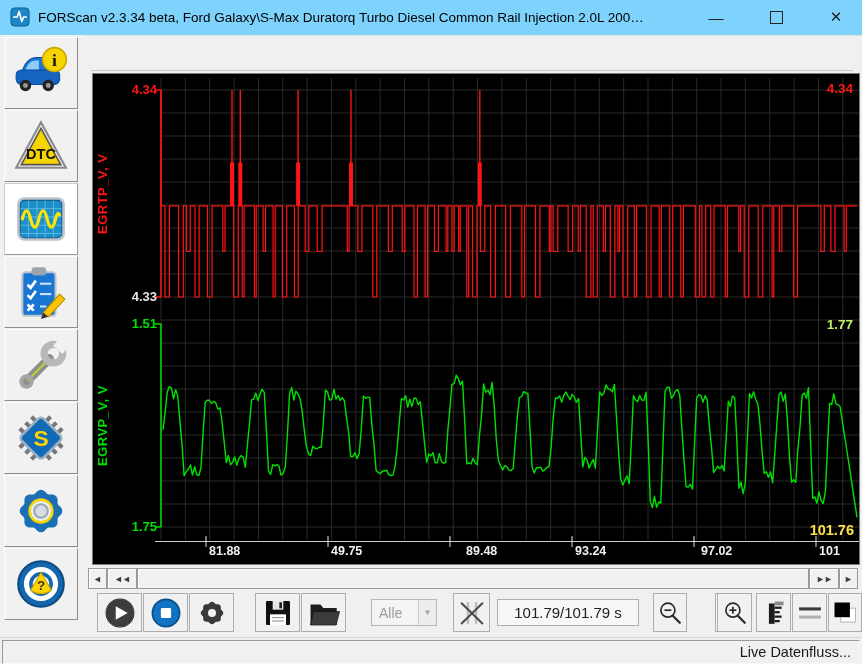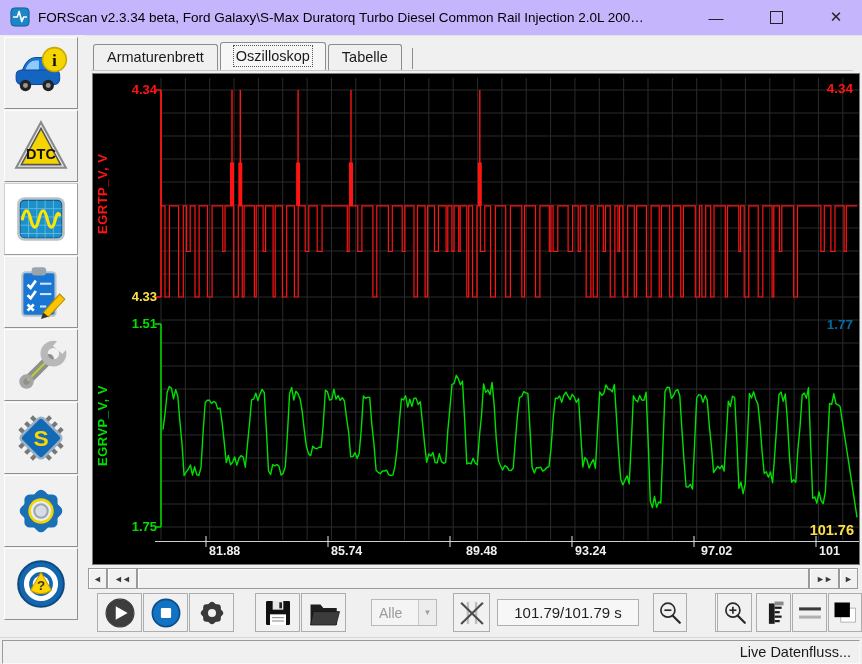--- a/index.html
+++ b/index.html
@@ -1,19 +1,19 @@
 <!DOCTYPE html>
 <html><head>
 <meta charset="utf-8">
 <style>
   html,body{margin:0;padding:0;}
   body{width:862px;height:664px;overflow:hidden;background:#f0f0f0;
        font-family:"Liberation Sans",sans-serif;position:relative;color:#1a1a1a;}
   
-  .titlebar{position:absolute;left:0;top:0;width:862px;height:35px;background:#c4b5fd;
+  .titlebar{position:absolute;left:0;top:0;width:862px;height:35px;background:#7dd3fc;
             border-bottom:1px solid #e3e3e3;}
   .appicon{position:absolute;left:10px;top:7px;width:20px;height:20px;}
   .title{position:absolute;left:38px;top:0;height:35px;line-height:35px;font-size:13.5px;color:#000;white-space:nowrap;}
   .wctl{position:absolute;top:0;width:46px;height:34px;display:flex;align-items:center;justify-content:center;
         font-size:15px;color:#222;cursor:default;}
   .wctl.min{left:693px;}
   .wctl.max{left:753px;}
   .wctl.close{left:813px;}
   .maxbox{width:11px;height:11px;border:1.4px solid #222;}
   .winedge{position:absolute;left:0;top:35px;width:2px;height:629px;background:#4a4a4a;}
@@ -192,26 +192,20 @@
       <circle cx="28" cy="28" r="22" fill="#1467ae" stroke="#0c4a80" stroke-width="2"></circle>
       <circle cx="28" cy="28" r="14" fill="none" stroke="#ffffff" stroke-width="5"></circle>
       <circle cx="28" cy="28" r="8" fill="#ffffff"></circle>
       <path d="M28 17 L38 34 Q28 41 18 34 Z" fill="#ffd400" stroke="#caa300"></path>
       <text x="28" y="34" text-anchor="middle" font-size="13" font-weight="bold" fill="#333">?</text>
     </svg>
   </div>
 </div>
 
 <div class="main">
-  <div class="tabbar">
-    <div class="tab"><span class="tin">Armaturenbrett</span></div>
-    <div class="tab active"><span class="tin">Oszilloskop</span></div>
-    <div class="tab"><span class="tin">Tabelle</span></div>
-    <div class="tab-end"></div>
-  </div>
   <div class="tabline"></div>
 
   <div class="chartwrap">
     <svg id="scope" width="766" height="490">
         <line x1="68" y1="4" x2="68" y2="466" stroke="#2b2b2b" stroke-width="1"></line>
         <line x1="92.35" y1="4" x2="92.35" y2="466" stroke="#2b2b2b" stroke-width="1"></line>
         <line x1="116.69999999999999" y1="4" x2="116.69999999999999" y2="466" stroke="#2b2b2b" stroke-width="1"></line>
         <line x1="141.04999999999998" y1="4" x2="141.04999999999998" y2="466" stroke="#2b2b2b" stroke-width="1"></line>
         <line x1="165.39999999999998" y1="4" x2="165.39999999999998" y2="466" stroke="#2b2b2b" stroke-width="1"></line>
         <line x1="189.74999999999997" y1="4" x2="189.74999999999997" y2="466" stroke="#2b2b2b" stroke-width="1"></line>
@@ -279,31 +273,31 @@
         <line x1="205.1" y1="131.92000000000002" x2="205.1" y2="16" stroke="#ff1414" stroke-width="1.4"></line>
         <line x1="205.1" y1="131.92000000000002" x2="205.1" y2="88.44999999999999" stroke="#ff1414" stroke-width="4"></line>
         <line x1="258.0" y1="131.92000000000002" x2="258.0" y2="16" stroke="#ff1414" stroke-width="1.4"></line>
         <line x1="258.0" y1="131.92000000000002" x2="258.0" y2="88.44999999999999" stroke="#ff1414" stroke-width="4"></line>
         <line x1="386.8" y1="131.92000000000002" x2="386.8" y2="16" stroke="#ff1414" stroke-width="1.4"></line>
         <line x1="386.8" y1="131.92000000000002" x2="386.8" y2="88.44999999999999" stroke="#ff1414" stroke-width="4"></line>
         <polyline points="70.0,355.7 72.1,339.0 74.2,318.3 76.3,312.5 78.4,314.1 80.5,324.8 82.7,315.7 84.8,322.2 86.9,347.5 89.0,369.9 91.1,401.6 93.2,397.9 95.3,395.3 97.4,391.0 99.5,401.0 101.6,392.8 103.8,400.8 105.9,401.3 108.0,393.6 110.1,358.2 112.2,328.8 114.3,326.3 116.4,326.1 118.5,329.5 120.6,327.4 122.7,328.7 124.8,335.1 127.0,333.9 129.1,348.5 131.2,367.8 133.3,388.6 135.4,381.5 137.5,390.7 139.6,388.2 141.7,382.9 143.8,391.2 145.9,384.5 148.0,381.7 150.2,383.2 152.3,393.2 154.4,371.2 156.5,349.5 158.6,325.8 160.7,325.0 162.8,319.2 164.9,326.5 167.0,320.1 169.1,315.4 171.3,318.6 173.4,356.2 175.5,396.8 177.6,400.5 179.7,390.7 181.8,391.9 183.9,390.5 186.0,392.3 188.1,401.1 190.2,399.3 192.3,392.8 194.5,358.9 196.6,319.4 198.7,313.5 200.8,326.1 202.9,317.2 205.0,320.0 207.1,324.9 209.2,337.3 211.3,356.1 213.4,372.5 215.6,379.9 217.7,381.6 219.8,372.2 221.9,374.3 224.0,374.8 226.1,373.3 228.2,373.2 230.3,349.8 232.4,316.1 234.5,317.9 236.6,326.0 238.8,325.3 240.9,315.2 243.0,325.1 245.1,321.5 247.2,326.4 249.3,323.7 251.4,327.0 253.5,343.6 255.6,357.8 257.7,382.6 259.8,382.6 262.0,378.7 264.1,384.6 266.2,379.3 268.3,355.0 270.4,322.0 272.5,324.4 274.6,323.3 276.7,323.4 278.8,350.3 280.9,369.4 283.1,396.2 285.2,398.3 287.3,399.7 289.4,397.0 291.5,397.0 293.6,396.1 295.7,400.6 297.8,401.5 299.9,401.1 302.0,392.3 304.1,374.5 306.3,348.2 308.4,324.8 310.5,325.9 312.6,321.7 314.7,333.1 316.8,325.2 318.9,332.4 321.0,324.3 323.1,324.1 325.2,330.5 327.3,327.7 329.5,348.6 331.6,370.3 333.7,388.3 335.8,379.9 337.9,381.9 340.0,378.5 342.1,388.5 344.2,388.8 346.3,379.7 348.4,387.4 350.6,389.3 352.7,388.4 354.8,356.7 356.9,334.6 359.0,310.3 361.1,309.6 363.2,301.3 365.3,304.7 367.4,310.8 369.5,307.0 371.6,344.7 373.8,390.0 375.9,388.8 378.0,390.0 380.1,384.2 382.2,389.0 384.3,390.7 386.4,362.1 388.5,341.7 390.6,309.9 392.7,318.4 394.9,316.0 397.0,320.7 399.1,308.4 401.2,331.4 403.3,365.8 405.4,386.5 407.5,391.5 409.6,396.0 411.7,391.7 413.8,392.7 415.9,396.1 418.1,396.5 420.2,394.3 422.3,367.5 424.4,342.1 426.5,323.3 428.6,322.7 430.7,317.6 432.8,318.8 434.9,319.5 437.0,355.6 439.1,393.1 441.3,399.0 443.4,393.8 445.5,393.8 447.6,393.2 449.7,397.1 451.8,395.8 453.9,393.5 456.0,392.7 458.1,373.8 460.2,343.9 462.4,324.1 464.5,324.5 466.6,321.9 468.7,328.3 470.8,321.3 472.9,318.1 475.0,322.1 477.1,325.7 479.2,320.3 481.3,323.2 483.4,328.4 485.6,324.5 487.7,359.5 489.8,393.0 491.9,383.4 494.0,386.1 496.1,394.0 498.2,389.2 500.3,385.5 502.4,394.2 504.5,356.7 506.7,317.9 508.8,321.4 510.9,319.2 513.0,310.9 515.1,314.9 517.2,315.5 519.3,317.9 521.4,310.5 523.5,343.8 525.6,378.0 527.7,404.9 529.9,410.9 532.0,405.9 534.1,401.8 536.2,409.7 538.3,368.9 540.4,321.8 542.5,325.9 544.6,327.8 546.7,321.5 548.8,326.0 550.9,326.3 553.1,318.2 555.2,368.3 557.3,427.1 559.4,433.6 561.5,422.3 563.6,433.2 565.7,428.0 567.8,429.0 569.9,373.5 572.0,317.4 574.2,313.2 576.3,313.5 578.4,324.3 580.5,321.5 582.6,316.8 584.7,315.5 586.8,321.7 588.9,355.4 591.0,386.0 593.1,412.8 595.2,413.1 597.4,410.3 599.5,415.1 601.6,369.7 603.7,323.9 605.8,320.7 607.9,321.3 610.0,328.3 612.1,321.6 614.2,325.9 616.3,351.7 618.4,371.9 620.6,398.5 622.7,395.3 624.8,392.2 626.9,394.7 629.0,391.4 631.1,397.1 633.2,363.6 635.3,327.3 637.4,332.4 639.5,322.1 641.7,323.8 643.8,365.4 645.9,414.4 648.0,408.1 650.1,419.7 652.2,409.9 654.3,367.0 656.4,319.5 658.5,324.0 660.6,317.8 662.7,325.2 664.9,330.1 667.0,350.4 669.1,377.9 671.2,399.5 673.3,397.7 675.4,403.2 677.5,397.9 679.6,408.7 681.7,381.2 683.8,350.8 686.0,320.5 688.1,318.1 690.2,327.4 692.3,319.9 694.4,346.2 696.5,383.1 698.6,408.3 700.7,405.7 702.8,408.3 704.9,375.1 707.0,353.3 709.2,320.9 711.3,319.1 713.4,324.3 715.5,313.7 717.6,369.6 719.7,424.3 721.8,422.9 723.9,429.2 726.0,417.9 728.1,426.6 730.2,429.5 732.4,417.6 734.5,372.3 736.6,329.4 738.7,330.4 740.8,319.8 742.9,329.6 745.0,330.9 747.1,332.5 749.2,346.3 751.3,360.2 753.5,374.0 755.6,387.9 757.7,401.7 759.8,415.6 761.9,429.4 764.0,443.3 " stroke="#00e000" fill="none" stroke-width="1.4" stroke-linejoin="round"></polyline>
       </svg>
     <div class="chname" id="ch1name" style="top: 16px; height: 207px; color: rgb(255, 20, 20);">EGRTP_V, V</div>
     <div class="ylab" id="ch1max" style="top: 8px; color: rgb(255, 20, 20);">4.34</div>
-    <div class="ylab" id="ch1min" style="top: 215px; color: #fde047;">4.33</div>
+    <div class="ylab" id="ch1min" style="top: 215px; color: #e5e5e5;">4.33</div>
     <div class="curval" id="ch1cur" style="top: 7px; color: rgb(255, 20, 20);">4.34</div>
     <div class="chname" id="ch2name" style="top: 250px; height: 203px; color: rgb(0, 224, 0);">EGRVP_V, V</div>
     <div class="ylab" id="ch2max" style="top: 242px; color: rgb(0, 224, 0);">1.51</div>
     <div class="ylab" id="ch2min" style="top: 445px; color: rgb(0, 224, 0);">1.75</div>
-    <div class="curval" id="ch2cur" style="top: 243px; color: #0369a1;">1.77</div>
+    <div class="curval" id="ch2cur" style="top: 243px; color: #bef264;">1.77</div>
     <div class="endtime">101.76</div>
     <div class="xaxislab">Zeit, ms</div>
     <div id="xticks">
         <div class="xtick" style="left: 116px;">81.88</div>
-        <div class="xtick" style="left: 238px;">85.74</div>
+        <div class="xtick" style="left: 238px;">49.75</div>
         <div class="xtick" style="left: 360px; margin-left: 13px;">89.48</div>
         <div class="xtick" style="left: 482px;">93.24</div>
         <div class="xtick" style="left: 608px;">97.02</div>
         <div class="xtick" style="left: 726px;">101</div>
       </div>
   </div>
 
   <div class="scrollrow">
     <div class="sbtn single">◄</div>
     <div class="sbtn dbl">◄◄</div>

